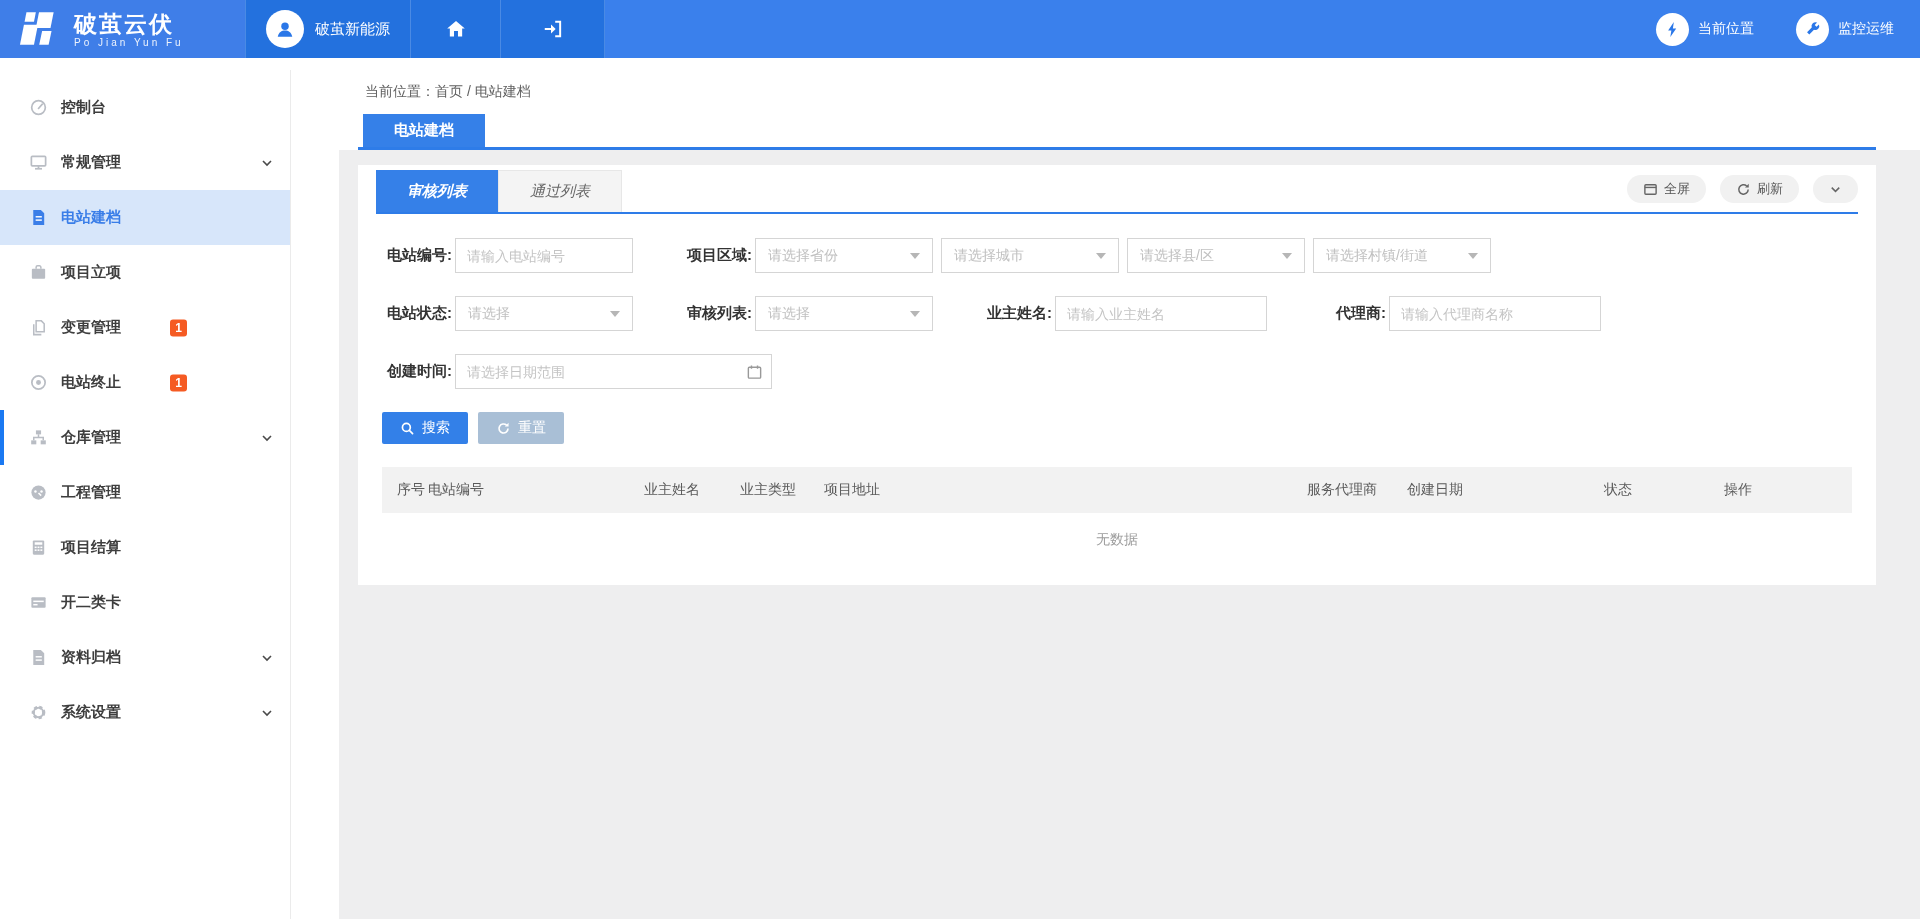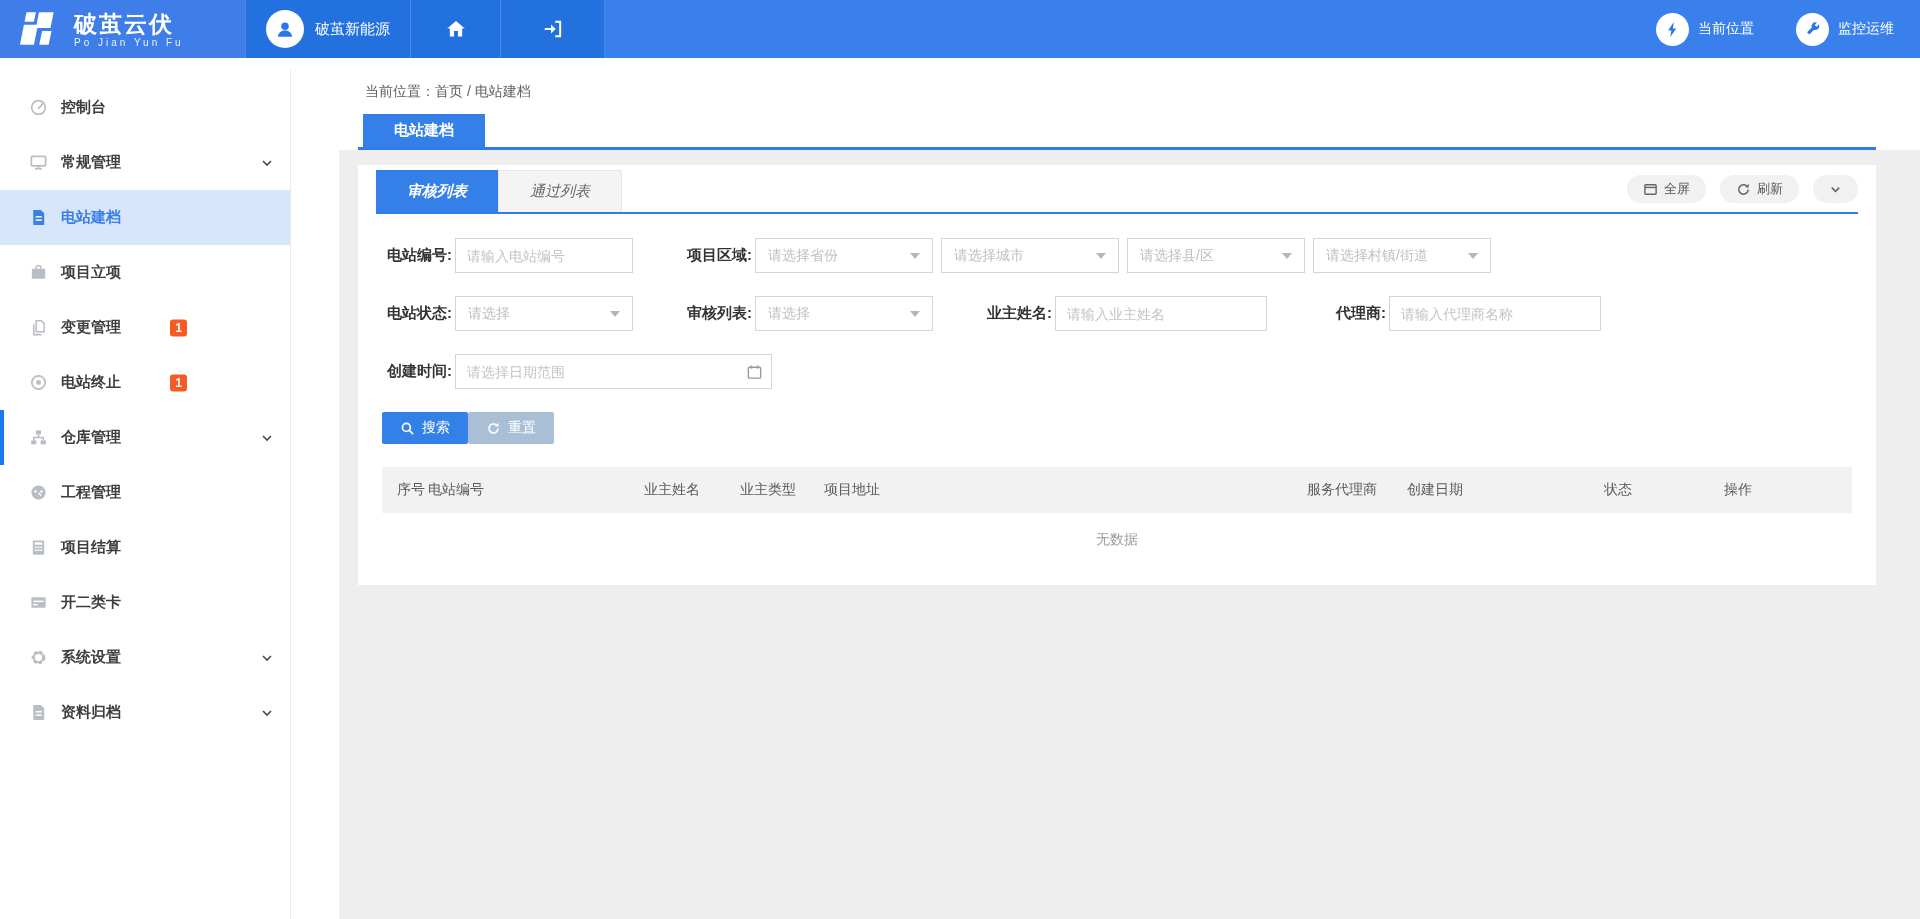--- a/index.html
+++ b/index.html
@@ -57,21 +57,21 @@
   .f-input { height:35px; border:1px solid #d5d5d5; padding:0 11px; font-size:14px; color:#333; outline:none; }
   .f-input::placeholder { color:#c4c4c4; }
   .w178 { width:178px; } .w182 { width:212px; }
   .f-select { height:35px; width:178px; border:1px solid #d5d5d5; background:#fff; display:flex; align-items:center; justify-content:space-between; padding:0 12px; font-size:14px; color:#c0c0c0; cursor:pointer; }
   .f-select + .f-select { margin-left:8px; }
   .tri { width:0; height:0; border-left:5px solid transparent; border-right:5px solid transparent; border-top:6px solid #b6b6b6; }
   .date-wrap { position:relative; }
   .date-wrap .f-input { width:317px; padding-right:34px; }
   .cal-ico { position:absolute; right:9px; top:50%; transform:translateY(-50%); width:17px; height:17px; color:#999; }
 
-  .actions { margin:21px 0 0 24px; display:flex; }
+  .actions { margin:21px 0 0 24px; display:flex; gap:10px; }
   .btn { height:32px; display:inline-flex; align-items:center; gap:7px; padding:0 18px; font-size:14px; color:#fff; border:none; border-radius:2px; cursor:pointer; }
   .btn-search { background:#3380e8; }
   .btn-reset { background:#a9bfd6; }
 
   .table-head { margin:23px 24px 0; height:46px; background:#f2f2f2; position:relative; font-size:14px; color:#5a5a5a; }
   .table-head span { position:absolute; top:50%; transform:translateY(-50%); white-space:nowrap; }
   .empty-text { margin:0 24px; text-align:center; padding-top:18px; font-size:14px; color:#9c9c9c; }
 </style>
 </head>
 <body>
@@ -236,36 +236,36 @@
     <svg class="s-ico" viewBox="0 0 20 20">
       <rect x="2.5" y="4.5" width="15" height="11" rx="1" fill="currentColor"></rect>
       <rect x="4.5" y="8" width="11" height="1.6" fill="#fff"></rect>
       <rect x="4.5" y="11.5" width="4.5" height="1.6" fill="#fff"></rect>
     </svg>
     <span>开二类卡</span>
   </div>
 
   <div class="s-item">
     <svg class="s-ico" viewBox="0 0 20 20">
-      <circle cx="10" cy="10" r="5.5" fill="none" stroke="currentColor" stroke-width="3.4" stroke-dasharray="3 2.2"></circle>
-      <circle cx="10" cy="10" r="5" fill="none" stroke="currentColor" stroke-width="2"></circle>
-    </svg>
-    <span>系统设置</span>
-    <svg class="s-chev" viewBox="0 0 14 14">
-      <polyline points="3,5 7,9 11,5" fill="none" stroke="currentColor" stroke-width="1.6"></polyline>
-    </svg>
-  </div>
-
-  <div class="s-item">
-    <svg class="s-ico" viewBox="0 0 20 20">
       <path d="M4.5 2h8l3.5 3.5V18h-11.5z" fill="currentColor"></path>
       <rect x="7" y="8.5" width="6.5" height="1.5" fill="#fff"></rect>
       <rect x="7" y="12" width="6.5" height="1.5" fill="#fff"></rect>
     </svg>
     <span>资料归档</span>
+    <svg class="s-chev" viewBox="0 0 14 14">
+      <polyline points="3,5 7,9 11,5" fill="none" stroke="currentColor" stroke-width="1.6"></polyline>
+    </svg>
+  </div>
+
+  <div class="s-item">
+    <svg class="s-ico" viewBox="0 0 20 20">
+      <circle cx="10" cy="10" r="5.5" fill="none" stroke="currentColor" stroke-width="3.4" stroke-dasharray="3 2.2"></circle>
+      <circle cx="10" cy="10" r="5" fill="none" stroke="currentColor" stroke-width="2"></circle>
+    </svg>
+    <span>系统设置</span>
     <svg class="s-chev" viewBox="0 0 14 14">
       <polyline points="3,5 7,9 11,5" fill="none" stroke="currentColor" stroke-width="1.6"></polyline>
     </svg>
   </div>
 </div>
 
 <div class="content">
 
   <div class="crumb-zone">
     <div class="crumb-inner">

